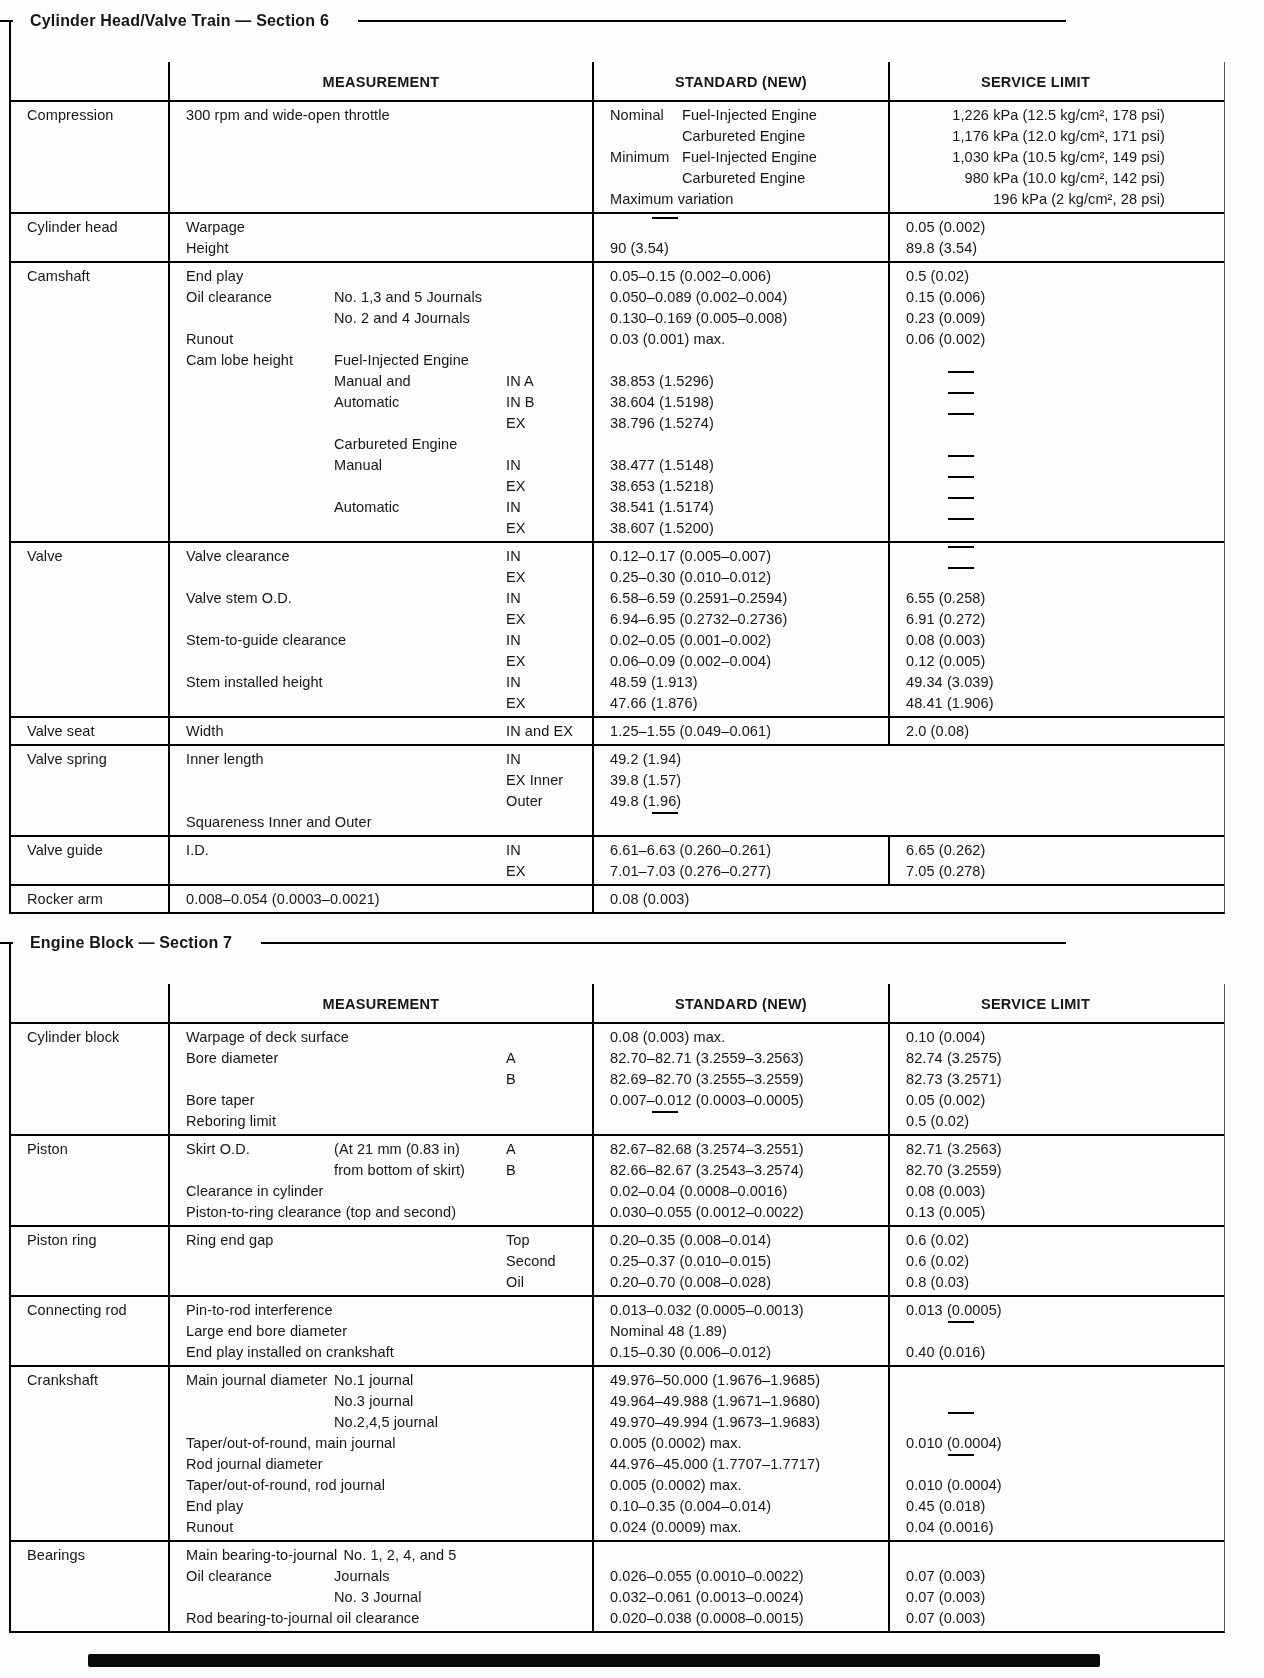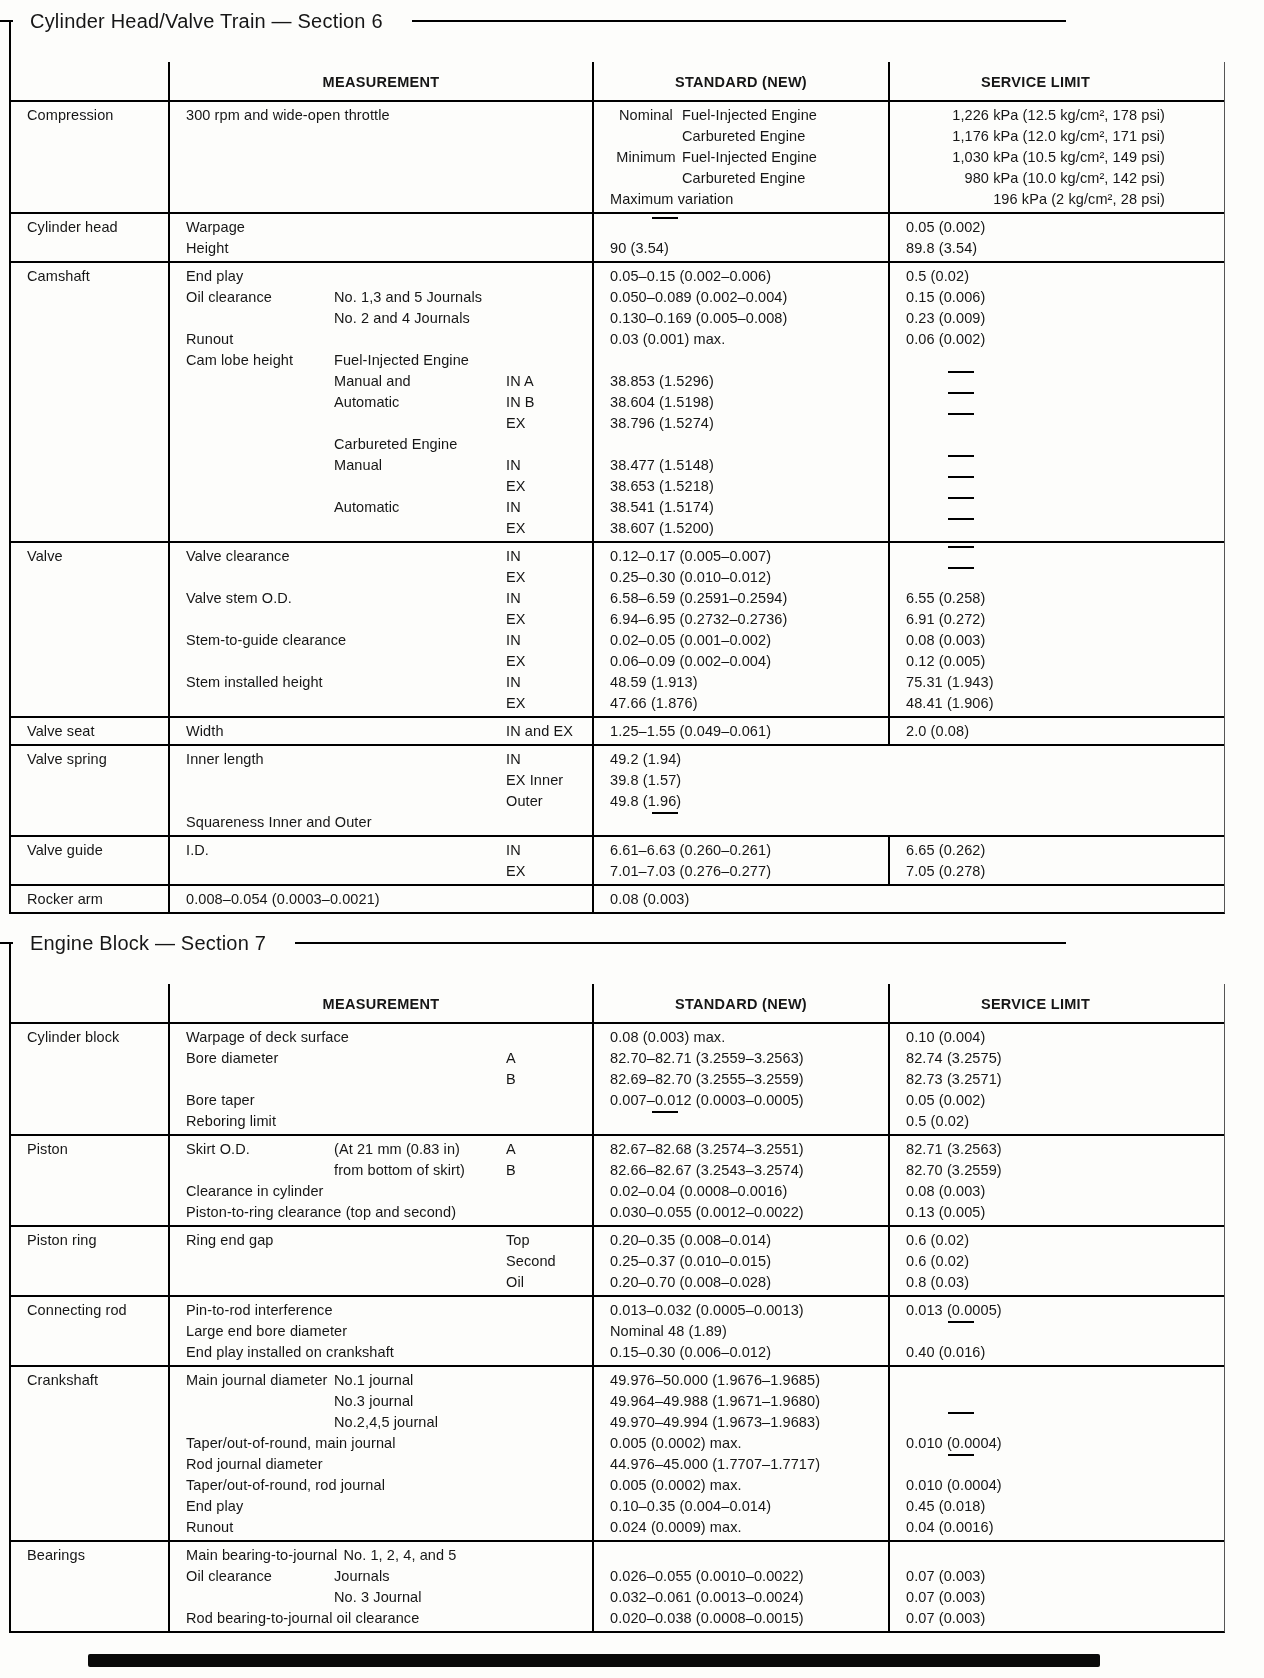--- a/index.html
+++ b/index.html
@@ -12,21 +12,21 @@
     padding-top:6px;
     overflow:hidden;
   }
   .section { position:relative; }
   .section .vline {
     position:absolute; left:9px; top:16px; bottom:0; width:2px; background:#000;
   }
   .sec-head { display:flex; align-items:center; height:30px; position:relative; }
   .tick { width:13px; height:2px; background:#000; }
   .sec-title {
-    font-size:20px; font-weight:normal; margin-left:17px; margin-right:29px;
+    font-size:16px; font-weight:bold; margin-left:17px; margin-right:29px;
     letter-spacing:0.2px; white-space:nowrap;
   }
   .sec-rule { flex:1 1 auto; height:2px; background:#000; margin-right:198px; }
   .tbl { margin:26px 0 0 11px; width:1214px; border-bottom:2px solid #000; border-right:1px solid #555; }
   .hdr, .grp { display:grid; grid-template-columns:157px 424px 296px 293px; }
   .hdr .hcell {
     text-align:center; font-weight:bold; font-size:14.5px;
     padding:12px 0 10px; letter-spacing:0.3px;
   }
   .hdr .hcell + .hcell { border-left:2px solid #000; }
@@ -34,21 +34,21 @@
   .c { padding:3px 6px 2px 16px; font-size:14.5px; line-height:21px; letter-spacing:0.1px; }
   .c + .c { border-left:2px solid #000; }
   .c1 { }
   .ln { min-height:21px; }
   .mrow { display:flex; }
   .m { flex:0 0 auto; min-width:148px; padding-right:6px; white-space:nowrap; }
   .s { flex:1 1 auto; white-space:nowrap; }
   .p { flex:0 0 80px; white-space:nowrap; }
   .vrow { display:flex; }
   .vrow.r { justify-content:flex-end; padding-right:10px; }
-  .pre { flex:0 0 72px; white-space:nowrap;text-align:center; }
+  .pre { flex:0 0 72px; white-space:nowrap; }
   .val { white-space:nowrap; }
   .dash {
     display:inline-block; width:26px; height:2px; background:#000;
     margin-left:42px; vertical-align:4px;
   }
   .edge-bar {
     position:absolute; left:88px; top:1654px; width:1012px; height:13px;
     background:#0a0a0a; border-radius:2px;
   }
   .sec7 { margin-top:14px; }
@@ -406,21 +406,21 @@
             <div class="vrow ln">
               <span class="val">6.91 (0.272)</span>
             </div>
             <div class="vrow ln">
               <span class="val">0.08 (0.003)</span>
             </div>
             <div class="vrow ln">
               <span class="val">0.12 (0.005)</span>
             </div>
             <div class="vrow ln">
-              <span class="val">75.31 (1.943)</span>
+              <span class="val">49.34 (3.039)</span>
             </div>
             <div class="vrow ln">
               <span class="val">48.41 (1.906)</span>
             </div>
           </div>
         </div>
         <div class="grp">
           <div class="c c1">Valve seat</div>
           <div class="c c2">
             <div class="mrow ln">

